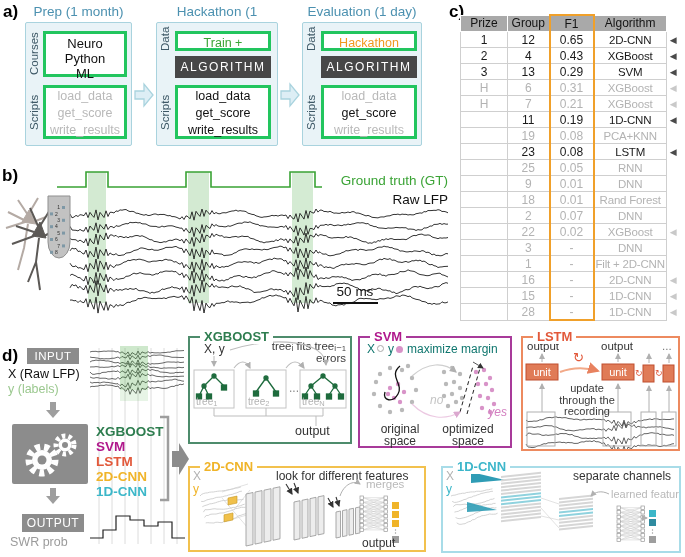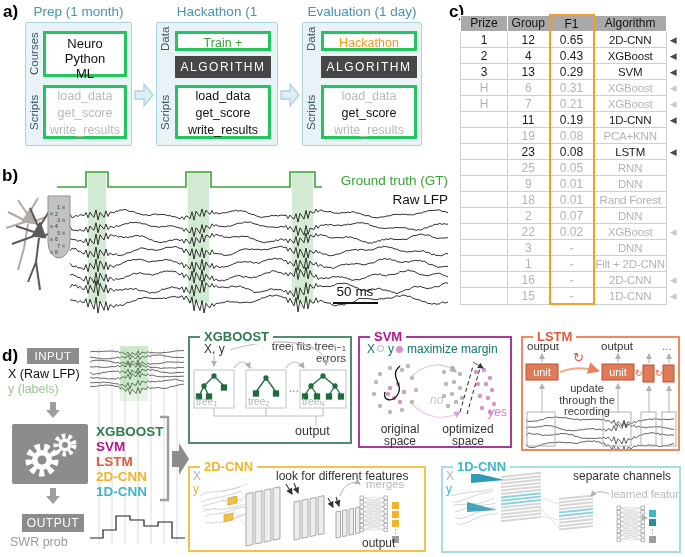--- a/index.html
+++ b/index.html
@@ -318,20 +318,27 @@
         <tr class="muted">
           <td></td>
           <td>16</td>
           <td class="f1">-</td>
           <td class="algo">2D-CNN</td>
           <td class="arrowcol light">◀</td>
         </tr>
         <tr class="muted">
           <td></td>
           <td>15</td>
+          <td class="f1">-</td>
+          <td class="algo">1D-CNN</td>
+          <td class="arrowcol light">◀</td>
+        </tr>
+        <tr class="muted">
+          <td></td>
+          <td>28</td>
           <td class="f1">-</td>
           <td class="algo">1D-CNN</td>
           <td class="arrowcol light">◀</td>
         </tr>
       </tbody>
   </table>
 
   <div class="plabel" style="left:2px;top:346px">d)</div>
 
   <div class="gray-box" style="left:27px;top:348px;width:52px;height:16px;font-size:11.5px;line-height:16px;letter-spacing:0.5px">INPUT</div>

